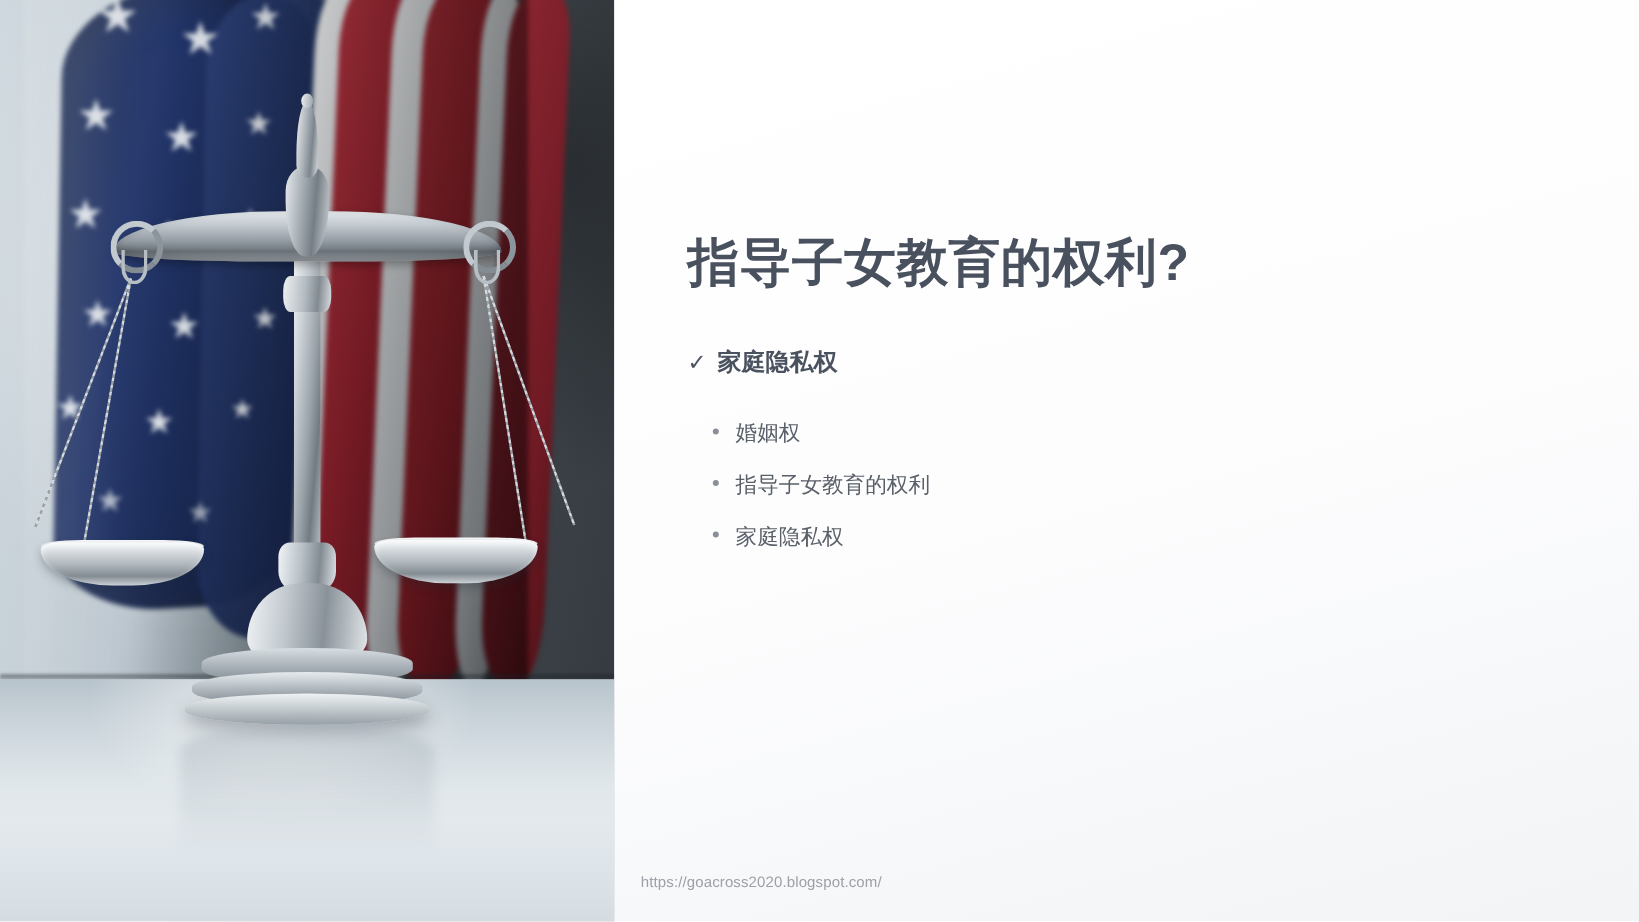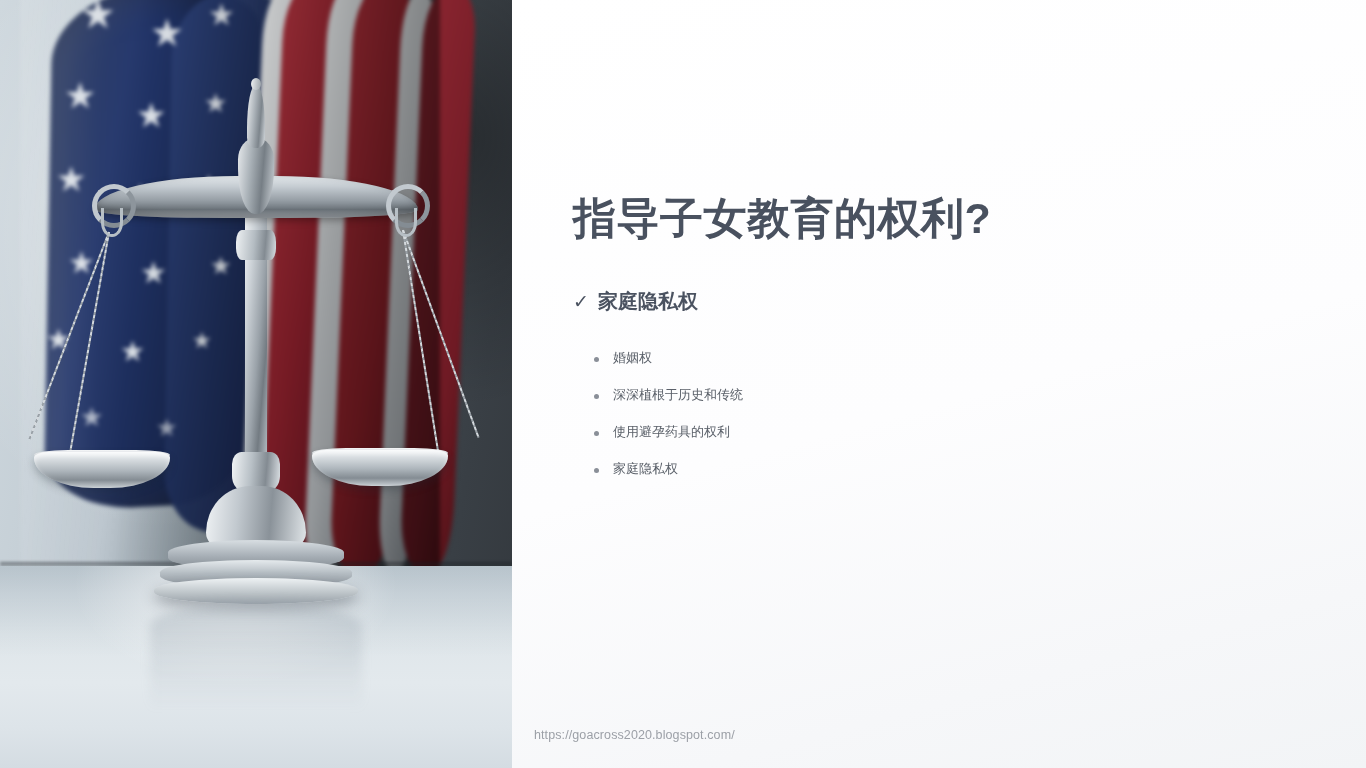--- a/index.html
+++ b/index.html
@@ -290,21 +290,21 @@
     flex: 0 0 auto;
   }
   ul.bullets {
     list-style: none;
     margin: 0 0 0 0;
     padding: 0;
   }
   ul.bullets li {
     position: relative;
     padding-left: 40px;
-    font-size: 13px;
+    font-size: 18px;
     color: #5a6069;
     margin-bottom: 19px;
     white-space: nowrap;
   }
   ul.bullets li::before {
     content: "";
     position: absolute;
     left: 21px;
     top: 8px;
     width: 5px; height: 5px;
@@ -404,22 +404,21 @@
 
     <div class="columns">
 
       <div class="col col-left">
         <h2 class="col-head">
           <span class="mark-check">✓</span>
           <span>家庭隐私权</span>
         </h2>
         <ul class="bullets">
           <li>婚姻权</li>
-          <li>深深植根于历史和传统</li>
-          <li>使用避孕药具的权利</li>
+          <li>指导子女教育的权利</li>
           <li>家庭隐私权</li>
         </ul>
       </div>
 
 
     </div>
 
     <div class="footer-url">https://goacross2020.blogspot.com/</div>
   </div>
 

